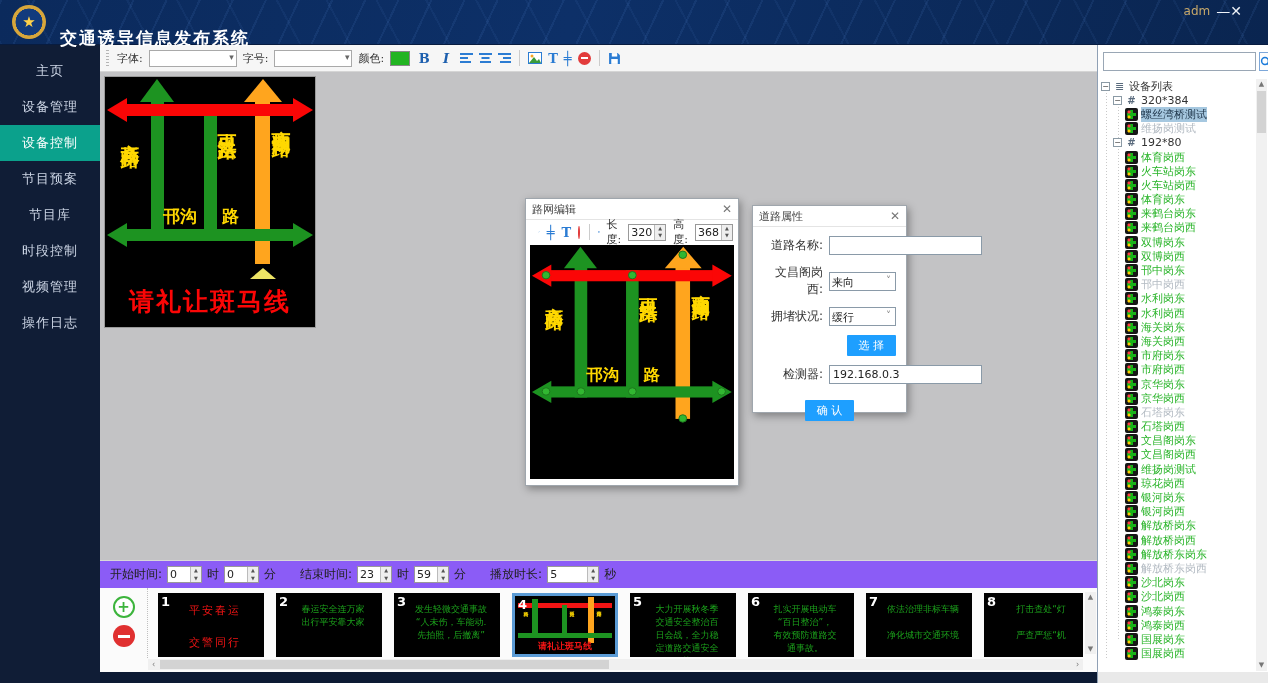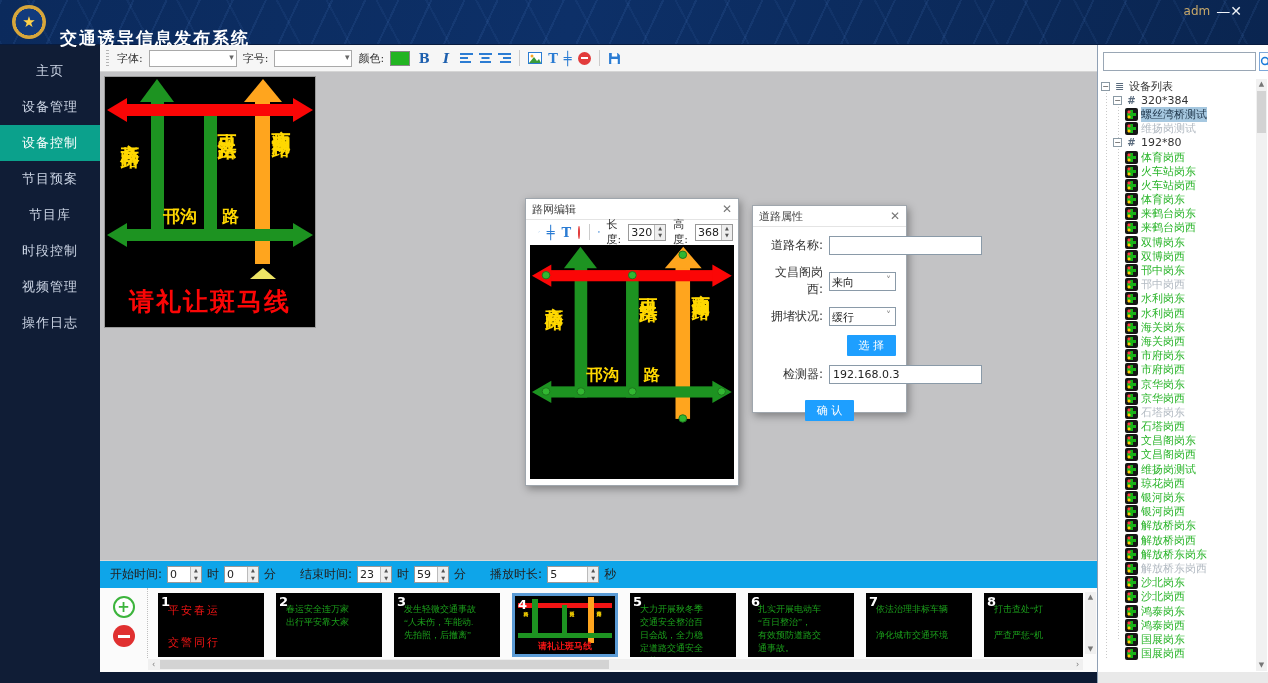--- a/index.html
+++ b/index.html
@@ -107,41 +107,41 @@
     font-family:inherit; color:#222; }
   .fake-select { flex:1; height:19px; border:1px solid #8a9aa8; background:#fff; position:relative;
     font-size:11px; color:#222; display:flex; align-items:flex-end; padding:0 2px; }
   .fake-select::after { content:"˅"; position:absolute; right:4px; top:2px; color:#888; font-size:10px; }
   .blue-btn { background:#1e9fff; color:#fff; border:none; font-size:11px; padding:3px 12px;
     font-family:inherit; border-radius:1px; }
   .rp-select-row { justify-content:flex-end; }
   .rp-confirm-row { justify-content:center; margin-top:16px; }
 
   
-  .sched-bar { position:absolute; left:100px; top:560px; width:997px; height:28px; background:#0ea5e9;
+  .sched-bar { position:absolute; left:100px; top:560px; width:997px; height:28px; background:#8b5cf6;
     border-top:1px solid #d8d8d8; display:flex; align-items:center; gap:5px; padding-left:10px; font-size:12px; color:#222; }
   .sched-bar .gap { width:14px; }
   .btn-group { margin-left:auto; margin-right:8px; display:flex; gap:7px; }
   .act-btn { background:#1e9fff; color:#fff; border:none; font-size:12px; padding:4px 9px;
     font-family:inherit; border-radius:2px; letter-spacing:1px; }
 
   
   .playlist { position:absolute; left:100px; top:588px; width:997px; height:84px; background:#fbfbfb; }
   .pl-ctrl { position:absolute; left:0; top:0; width:48px; height:70px;
     border-right:1px dotted #c0c0c0; display:flex; flex-direction:column; align-items:center; gap:7px; padding-top:8px; }
   .add-btn { width:22px; height:22px; border-radius:50%; border:2px solid #3cb43c; background:#fff;
     color:#3cb43c; font-size:15px; line-height:18px; text-align:center; font-weight:bold; }
   .del-btn { width:22px; height:22px; border-radius:50%; background:#e03030; position:relative; }
   .del-btn::after { content:""; position:absolute; left:5px; right:5px; top:9.5px; height:3px; background:#fff; }
   .thumbs { position:absolute; left:58px; top:5px; right:14px; height:66px; display:flex; gap:12px; overflow:hidden; }
   .thumb { position:relative; width:106px; height:64px; background:#000; flex:none; overflow:hidden; }
   .thumb.state-selected { border:3px solid #5b9bd5; }
   .thumb-num { position:absolute; left:3px; top:1px; color:#fff; font-weight:bold; font-size:13px; z-index:3; }
   .thumb-text { position:absolute; inset:2px 2px 2px 10px; font-size:9px; line-height:1.45;
-    white-space:pre-line; padding-top:8px;font-family:Liberation Serif, serif; }
+    white-space:pre-line; text-align:center; padding-top:8px; }
   .thumb.color-red .thumb-text { color:#f21414; font-size:11px; letter-spacing:2px; }
   .thumb.color-green .thumb-text { color:#1ba11b; }
   .thumb .mini { display:none; }
   .thumb.type-diagram .mini { display:block; position:absolute; inset:0; }
   .m-red { position:absolute; left:3px; right:3px; top:7px; height:5px; background:#f21414; }
   .m-g1 { position:absolute; left:17px; top:3px; width:6px; height:37px; background:#1d9321; }
   .m-g2 { position:absolute; left:47px; top:9px; width:5px; height:31px; background:#1d9321; }
   .m-or { position:absolute; left:73px; top:1px; width:6px; height:46px; background:#ffa51e; }
   .m-gb { position:absolute; left:3px; right:3px; top:37px; height:5px; background:#1d9321; }
   .m-y { position:absolute; color:#ffd800; font-size:5px; writing-mode:vertical-rl; text-orientation:upright; line-height:1; }

